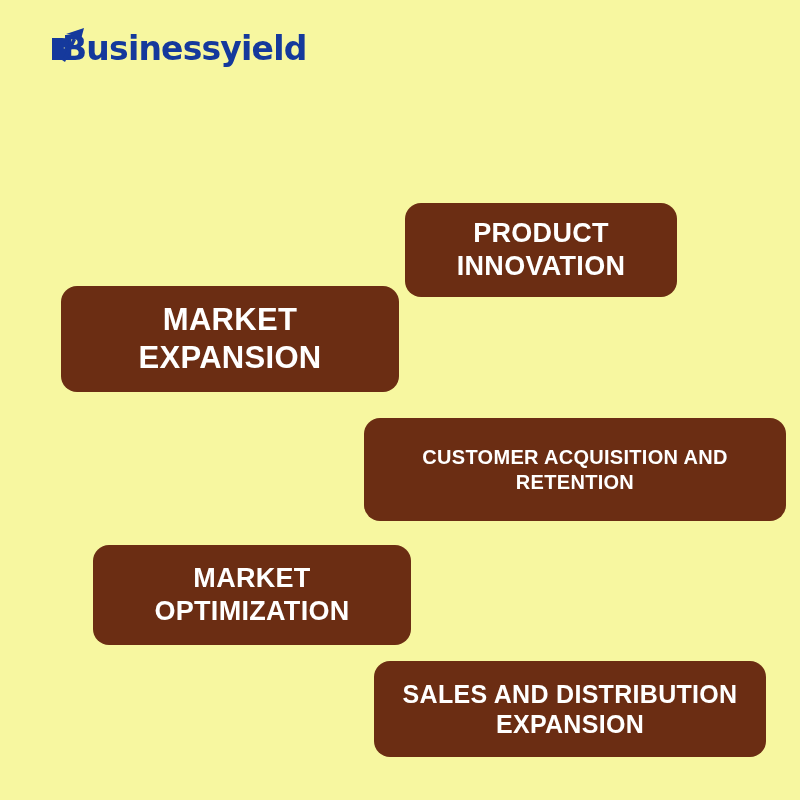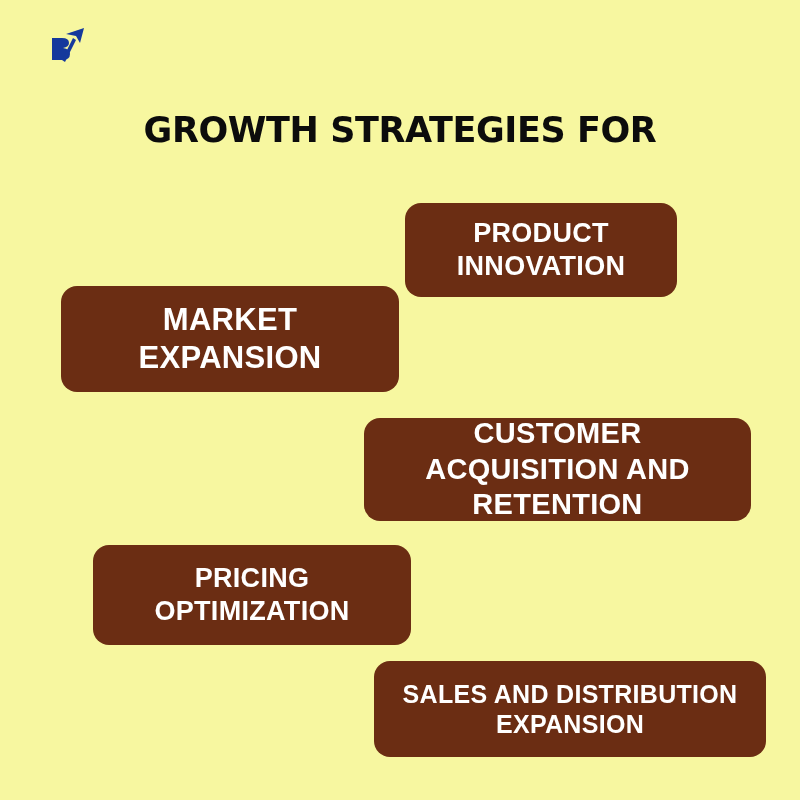--- a/index.html
+++ b/index.html
@@ -75,52 +75,52 @@
     padding: 4px 14px;
   }
   .strategy-box .label {
     display: block;
     line-height: 1.22;
     width: 100%;
   }
 
   #box-0 { left: 405px; top: 203px; width: 272px; height: 94px; font-size: 27px; }
   #box-1 { left: 61px;  top: 286px; width: 338px; height: 106px; font-size: 31px; }
-  #box-2 { left: 364px; top: 418px; width: 387px; height: 103px; font-size: 29px; }
+  #box-2 { left: 364px; top: 418px; width: 422px; height: 103px; font-size: 20px; }
   #box-3 { left: 93px;  top: 545px; width: 318px; height: 100px; font-size: 27px; }
   #box-4 { left: 374px; top: 661px; width: 392px; height: 96px; font-size: 25px; }
 </style>
 </head>
 <body>
 
 <div id="logo">
   <span class="mark">
     <svg width="42" height="48" viewBox="0 0 42 48" xmlns="http://www.w3.org/2000/svg">
       <path d="M6 14 H16 Q23 14 23 19 Q23 23 17 24 Q24 25 24 30 Q24 36 16 36 H6 Z" fill="#15399c"></path>
       <path d="M16 36 L27 14 L30 16 L19 38 Z" fill="#15399c"></path>
       <path d="M20 10 L38 4 L34 19 L30 12 Z" fill="#15399c"></path>
     </svg>
   </span>
+  <span class="wordmark">Businessyield</span>
 </div>
 
 <h1 id="title">
-  <span class="line">GROWTH STRATEGIES FOR</span>
 </h1>
 
 <div class="strategy-box" id="box-0">
   <span class="label">PRODUCT INNOVATION</span>
 </div>
 
 <div class="strategy-box" id="box-1">
   <span class="label">MARKET EXPANSION</span>
 </div>
 
 <div class="strategy-box" id="box-2">
   <span class="label">CUSTOMER ACQUISITION AND RETENTION</span>
 </div>
 
 <div class="strategy-box" id="box-3">
-  <span class="label">PRICING OPTIMIZATION</span>
+  <span class="label">MARKET OPTIMIZATION</span>
 </div>
 
 <div class="strategy-box" id="box-4">
   <span class="label">SALES AND DISTRIBUTION EXPANSION</span>
 </div>
 
 </body></html>

